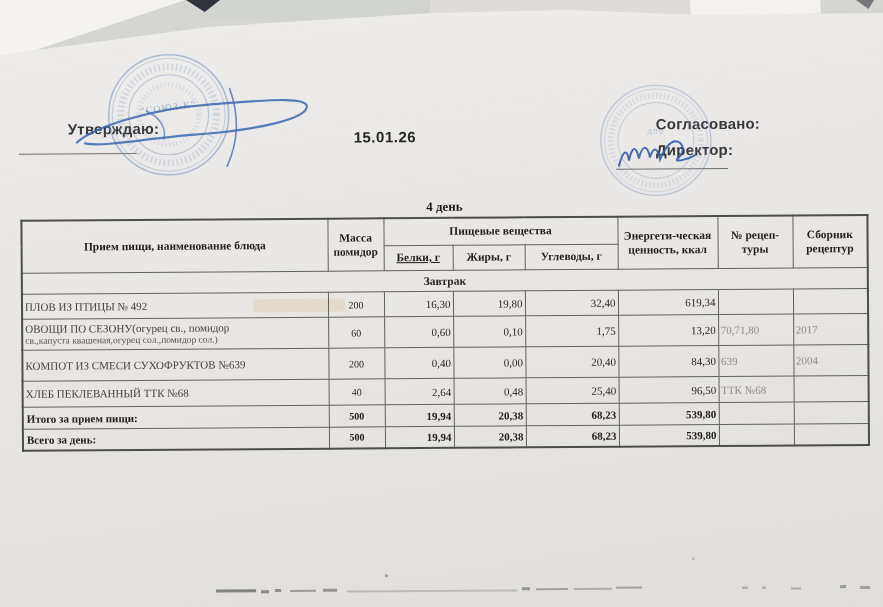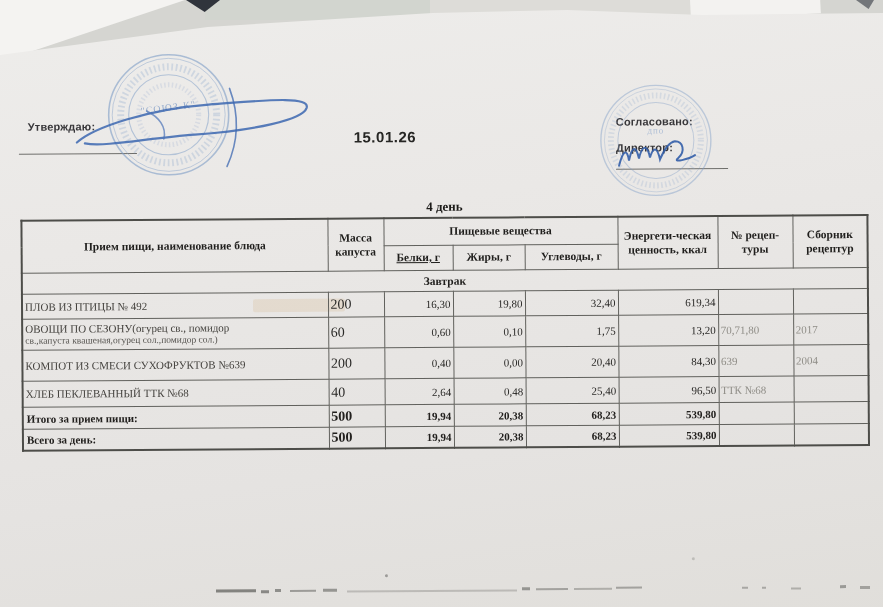--- a/index.html
+++ b/index.html
@@ -26,21 +26,21 @@
   
   .paper{
     position:absolute;left:-8px;top:0;width:899px;height:620px;
     background:linear-gradient(172deg,#eeedeb 0%,#eae8e6 35%,#e5e3e1 70%,#e0deda 100%);
     clip-path:polygon(0 56px,24% 27px,49% 13px,64% 10px,79% 15px,100% 13px,100% 100%,0 100%);
   }
 
   
   .content{position:absolute;inset:0;transform:rotate(-0.4deg);transform-origin:0 50%;}
 
-  .label-sm{position:absolute;font-size:11px;font-weight:bold;color:#38373a;letter-spacing:.2px;}
+  .label-sm{position:absolute;font-size:15px;font-weight:bold;color:#38373a;letter-spacing:.2px;margin-left:40px;}
   .sig-line{position:absolute;height:1px;background:#6f6f6c;}
   .doc-date{position:absolute;left:286px;top:131px;width:200px;text-align:center;
     font-size:15px;font-weight:bold;color:#262624;letter-spacing:.5px;}
   .doc-title{position:absolute;left:395px;top:202px;width:100px;text-align:center;
     font-family:"Liberation Serif","DejaVu Serif",serif;font-size:13px;font-weight:bold;color:#1c1b19;}
 
   .stamp-layer{position:absolute;left:0;top:0;pointer-events:none;}
 
   
   table.menu{
@@ -51,21 +51,21 @@
   }
   table.menu td,table.menu th{
     border:1px solid #61615d;overflow:hidden;vertical-align:middle;
     padding:0 2px;
   }
   table.menu{border:2px solid #4d4d49;}
   th.h{font-size:11.5px;font-weight:bold;color:#201f1d;text-align:center;line-height:1.15;}
   td.section{font-size:11.5px;font-weight:bold;color:#201f1d;text-align:center;height:20px;}
   td.c-name{font-size:11px;color:#45433f;text-align:left;padding-left:3px;line-height:1.15;}
   td.c-name .l2{display:block;font-size:9.5px;color:#55534f;}
-  td.c-mass{font-size:14px;color:#2b2a28;text-align:left;}
+  td.c-mass{font-size:10px;color:#2b2a28;text-align:center;}
   td.c-num{font-size:11px;color:#2b2a28;text-align:right;padding-right:8px;}
   td.c-recipe,td.c-book{font-size:11px;color:#8f8d87;text-align:left;}
   tr.totals td{font-weight:bold;color:#22201e;}
   tr.totals td.t-label{font-size:11px;text-align:left;padding-left:3px;}
 
   
   .ghost{position:absolute;left:253px;top:301px;width:92px;height:13px;
     background:rgba(206,157,92,.16);border-radius:2px;}
 
   
@@ -139,21 +139,21 @@
           <col style="width:69px">
           <col style="width:72px">
         <col style="width:93px">
           <col style="width:100px">
           <col style="width:75px">
           <col style="width:75px">
       </colgroup>
       <tbody>
       <tr>
         <th class="h" rowspan="2" style="height:51px;">Прием пищи, наименование блюда</th>
-        <th class="h" rowspan="2">Масса капуста</th>
+        <th class="h" rowspan="2">Масса помидор</th>
         <th class="h" colspan="3" style="height:25px;">Пищевые вещества</th>
         <th class="h" rowspan="2">Энергети-ческая ценность, ккал</th>
         <th class="h" rowspan="2">№ рецеп-туры</th>
         <th class="h" rowspan="2">Сборник рецептур</th>
       </tr>
       <tr>
         <th class="h" style="height:24px;text-decoration:underline;">Белки, г</th>
         <th class="h">Жиры, г</th>
         <th class="h">Углеводы, г</th>
       </tr>

